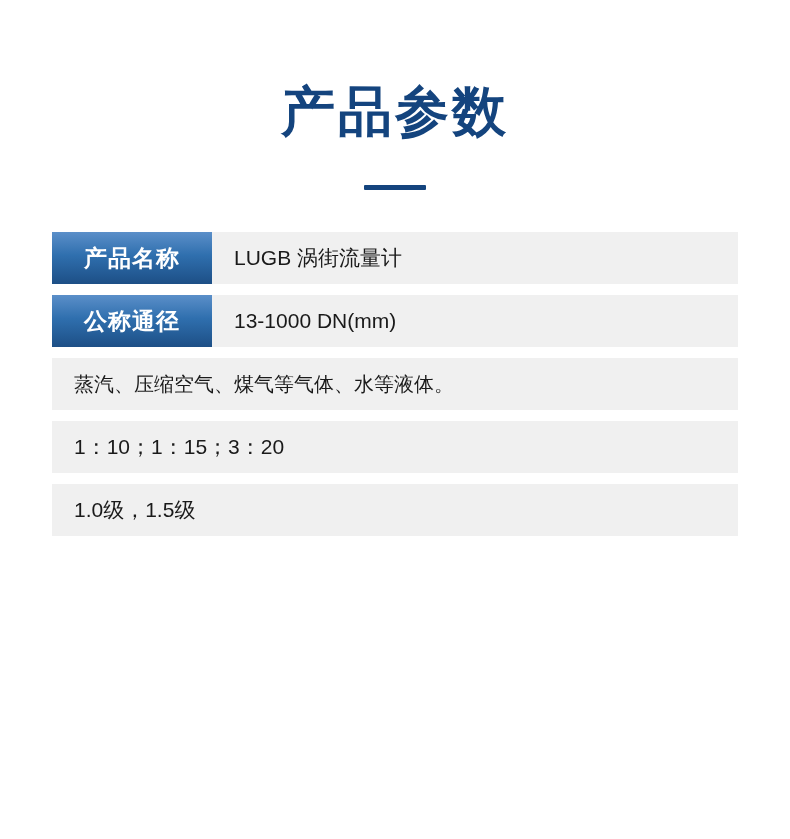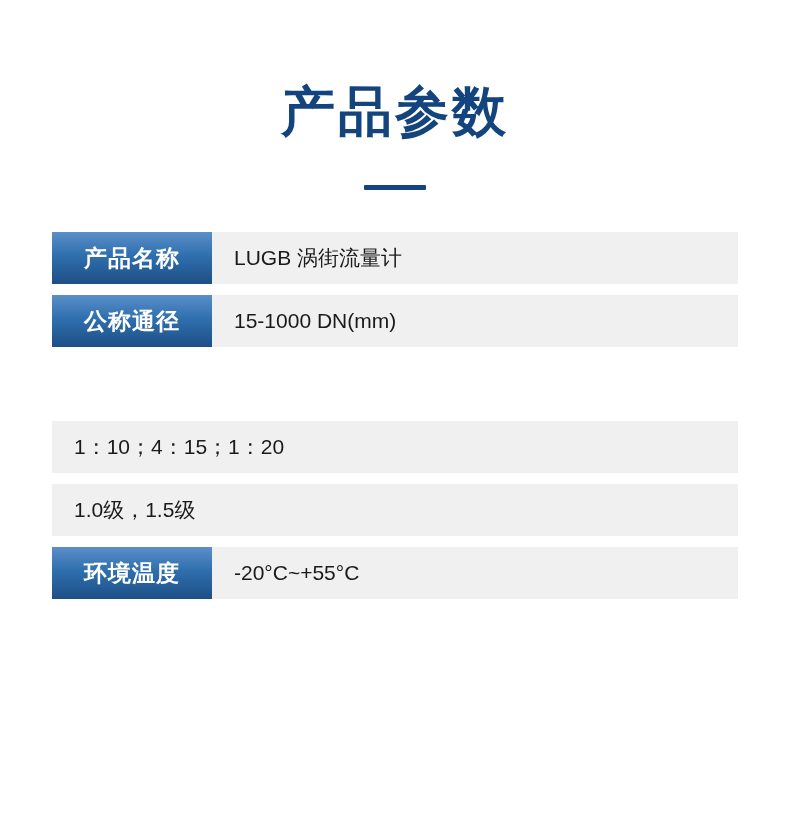--- a/index.html
+++ b/index.html
@@ -85,37 +85,34 @@
 
   <div class="spec-table">
 
     <div class="spec-row">
       <div class="spec-label">产品名称</div>
       <div class="spec-value">LUGB 涡街流量计</div>
     </div>
 
     <div class="spec-row">
       <div class="spec-label">公称通径</div>
-      <div class="spec-value">15-1000 DN(mm)</div>
+      <div class="spec-value">13-1000 DN(mm)</div>
     </div>
 
     <div class="spec-row wide">
+      <div class="spec-value">蒸汽、压缩空气、煤气等气体、水等液体。</div>
     </div>
 
 
     <div class="spec-row">
-      <div class="spec-value">1：10；4：15；1：20</div>
+      <div class="spec-value">1：10；1：15；3：20</div>
     </div>
 
     <div class="spec-row">
       <div class="spec-value">1.0级，1.5级</div>
     </div>
 
-    <div class="spec-row">
-      <div class="spec-label">环境温度</div>
-      <div class="spec-value">-20°C~+55°C</div>
-    </div>
 
     <div class="spec-row">
     </div>
 
   </div>
 </div>
 
 </body></html>

